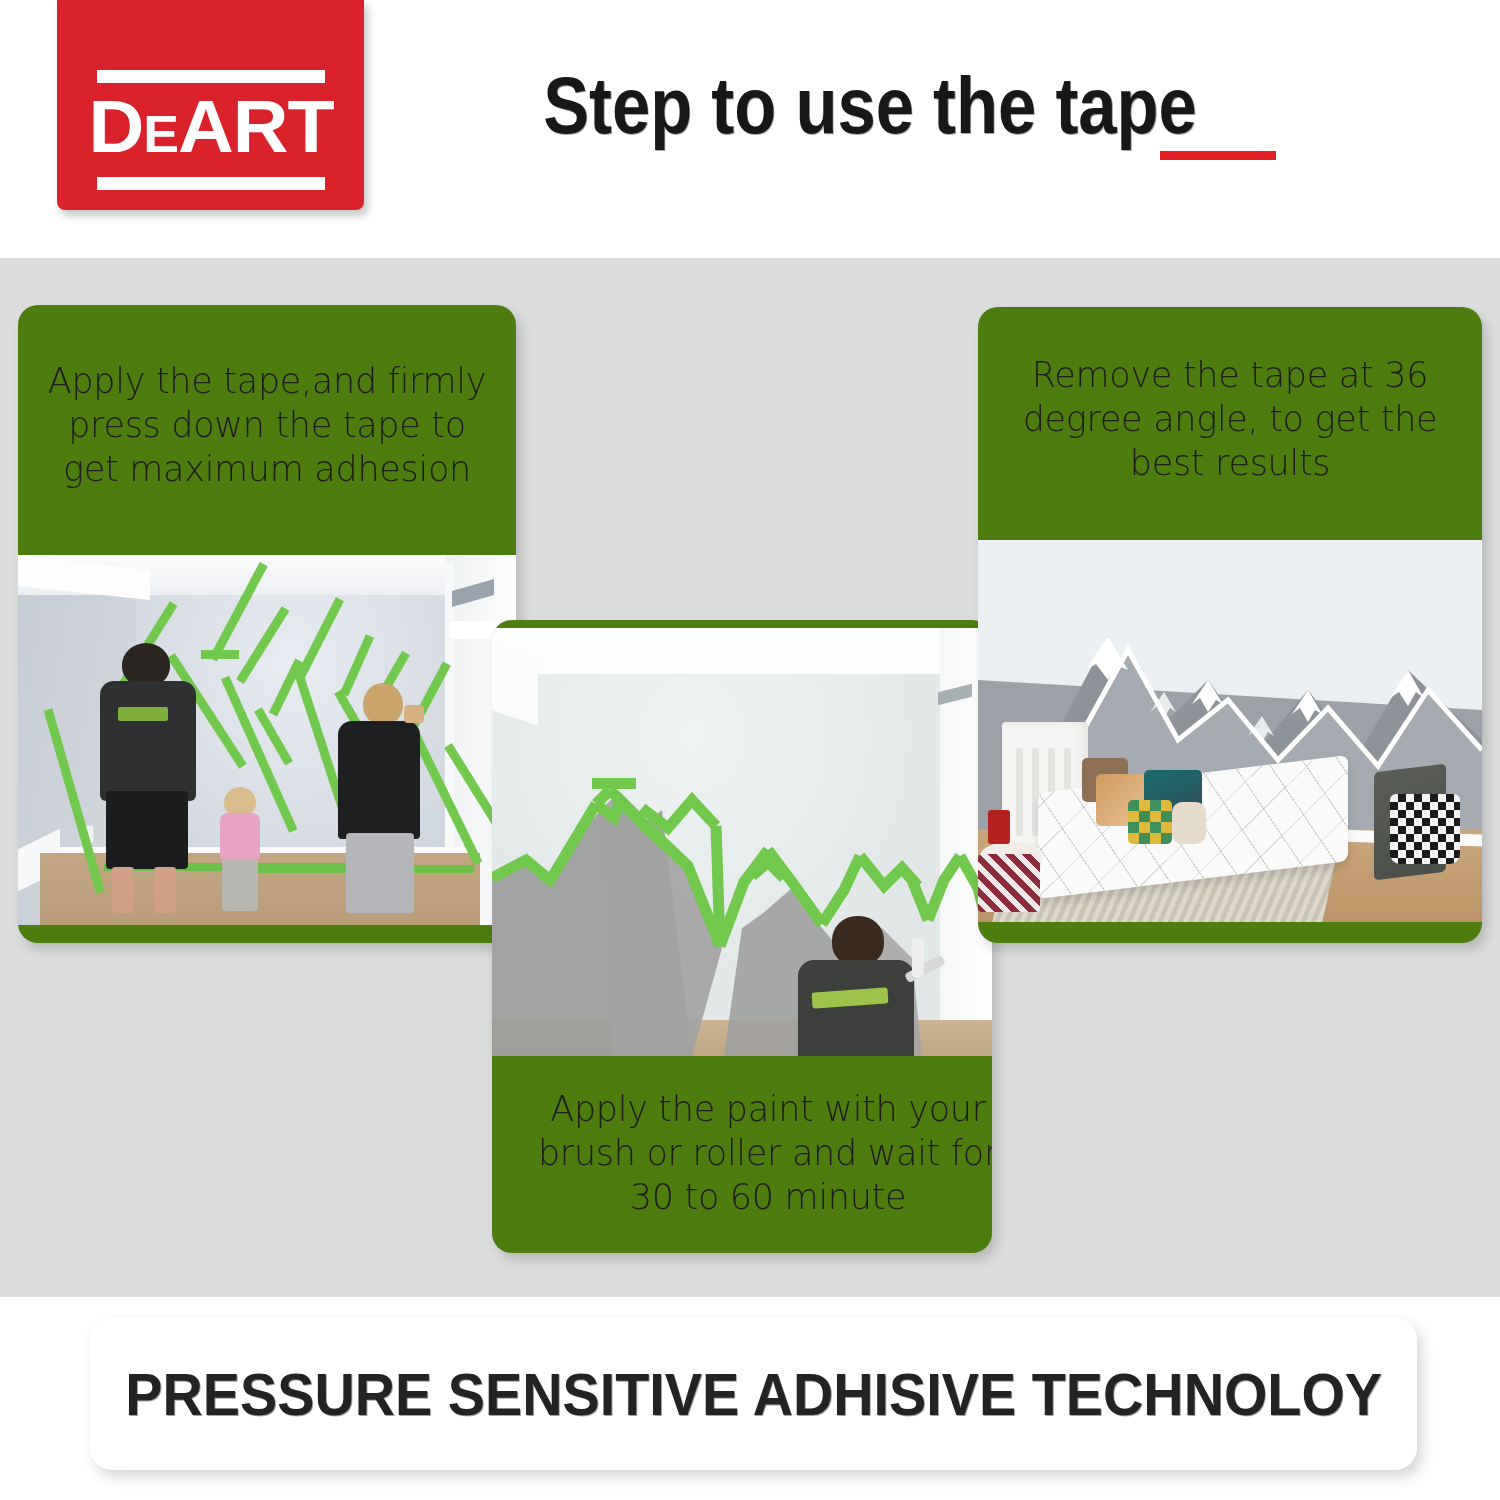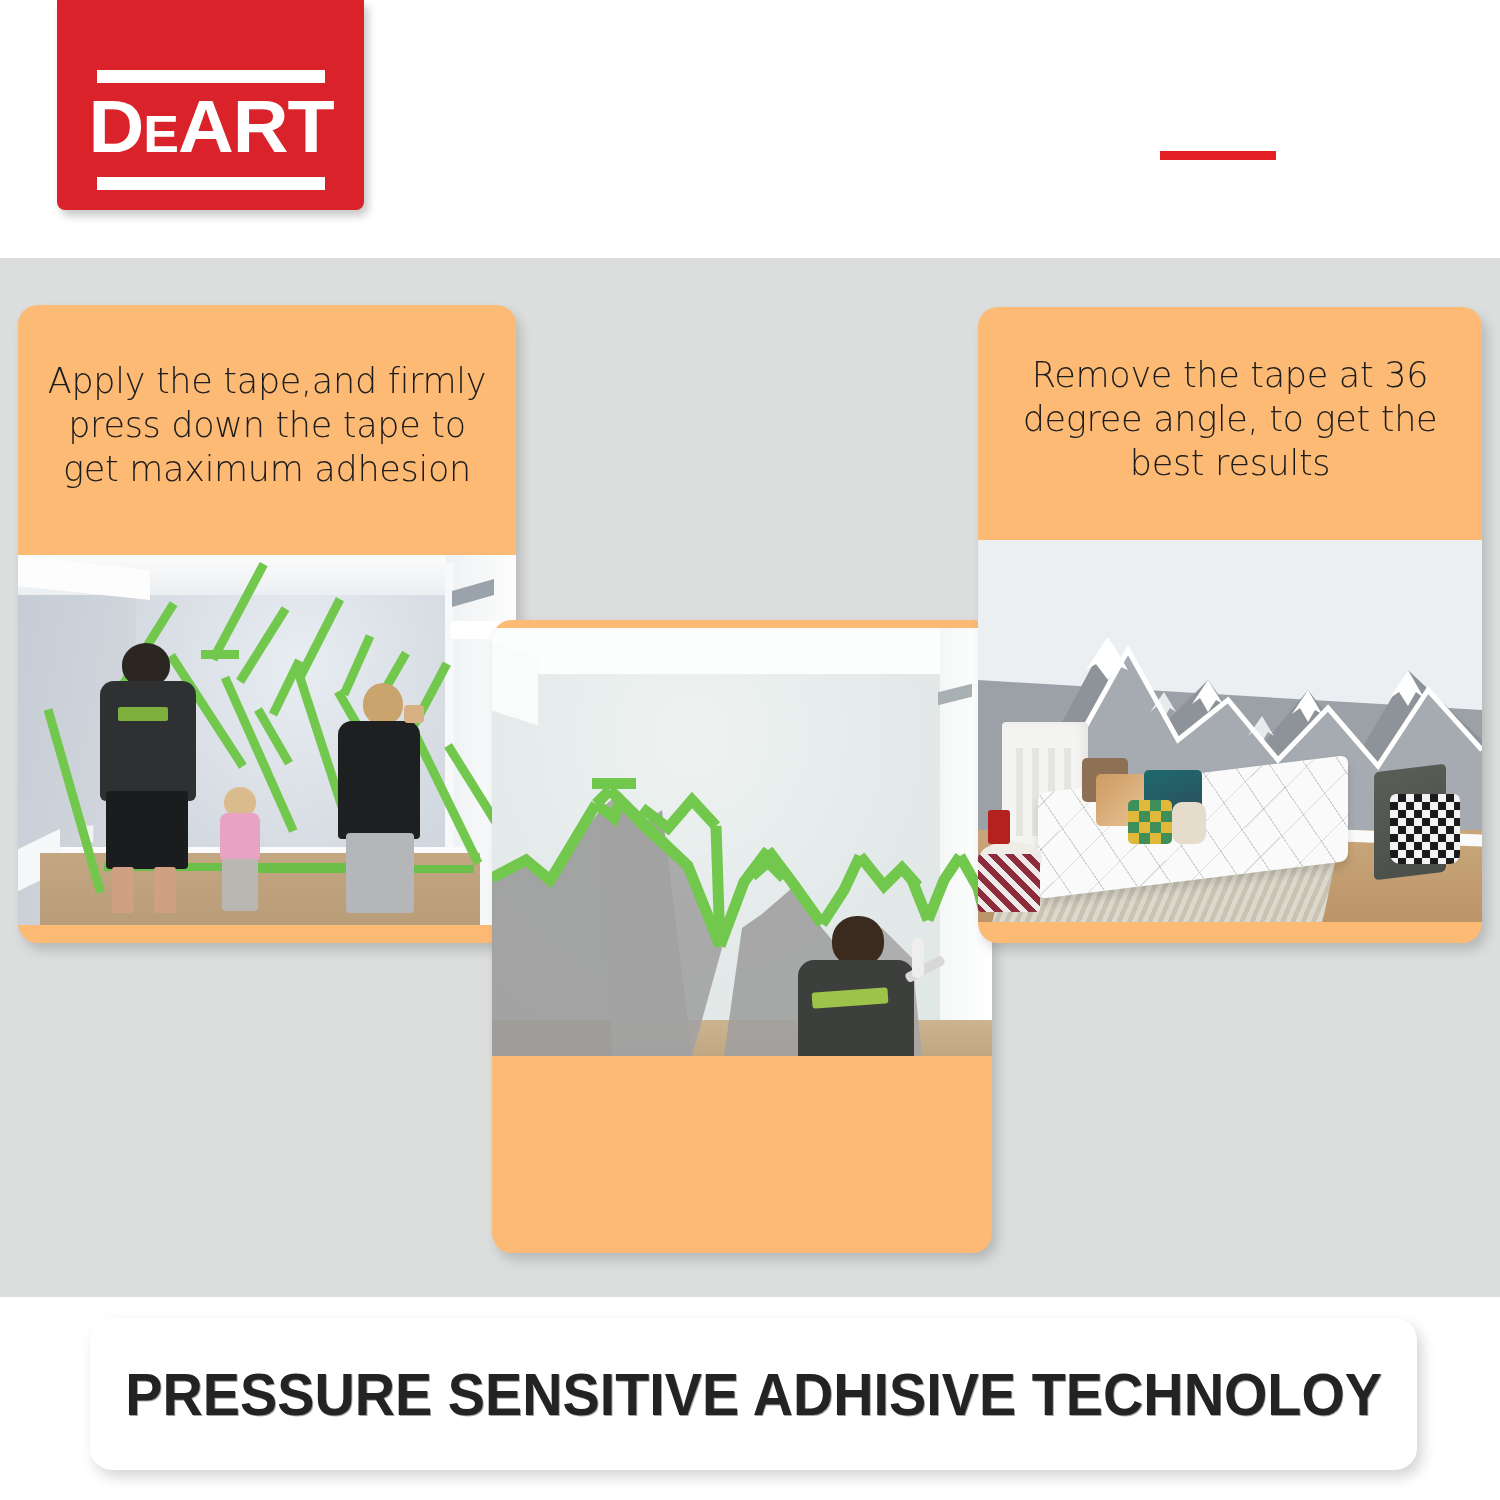--- a/index.html
+++ b/index.html
@@ -89,21 +89,21 @@
   .footer-white {
     position: absolute;
     left: 0; top: 1297px;
     width: 1500px; height: 203px;
     background: #ffffff;
   }
 
   
   .card {
     position: absolute;
-    background: #fdba74;
+    background: #4d7c0f;
     border-radius: 20px;
     box-shadow: 5px 7px 12px rgba(0,0,0,0.17);
     overflow: hidden;
   }
   .card-text {
     font-family: "DejaVu Sans", sans-serif;
     font-weight: 300;
     color: #1d1d1d;
     text-align: center;
     letter-spacing: -0.3px;
@@ -235,20 +235,23 @@
 <body>
 
 <div class="header">
 
   <div class="logo">
     <div class="logo-bar top"></div>
     <div class="logo-word"><span>D</span><span class="sm">E</span><span>ART</span></div>
     <div class="logo-bar bottom"></div>
   </div>
 
+  <div class="title-wrap">
+    <div class="title">Step to use the tape</div>
+  </div>
   <div class="title-underline"></div>
 </div>
 
 <div class="stage"></div>
 <div class="footer-white"></div>
 
 <div class="card" id="card-left">
   <div class="card-text">Apply the tape,and firmly press down the tape to get maximum adhesion</div>
 
   <div class="photo">
@@ -354,20 +357,21 @@
       <div class="person">
         <div class="p-head" style="left:340px; top:288px; width:52px; height:50px; background:#3b2a1e; border-radius:48% 48% 44% 44%;"></div>
         <div class="p-body" style="left:306px; top:332px; width:116px; height:100px; background:#3d3f3c; border-radius:16px 16px 0 0;"></div>
         <div style="position:absolute; left:320px; top:362px; width:76px; height:16px; background:#a7d24c; border-radius:3px; opacity:.9; transform:rotate(-4deg);"></div>
         <div style="position:absolute; left:412px; top:336px; width:42px; height:10px; background:#d8d8d8; border-radius:4px; transform:rotate(-28deg);"></div>
         <div style="position:absolute; left:420px; top:310px; width:12px; height:40px; background:#eeeeee; border-radius:5px;"></div>
       </div>
     </div>
   </div>
 
+  <div class="card-text" style="position:absolute; left:0; top:445px; width:100%;">Apply the paint with your brush or roller and wait for 30 to 60 minute</div>
 </div>
 
 <div class="card" id="card-right">
   <div class="card-text">Remove the tape at 36 degree angle, to get the best results</div>
 
   <div class="photo">
     <div class="scene">
       <div class="p3-wall-top"></div>
       <div style="position:absolute; left:0; top:0; width:100%; height:100%; background:linear-gradient(180deg,#eef1f3 0%,#e9ecee 20%,#e9ecee 20%,#e9ecee 21%, #a6acb2 40%, #9aa1a7 100%);"></div>
 

